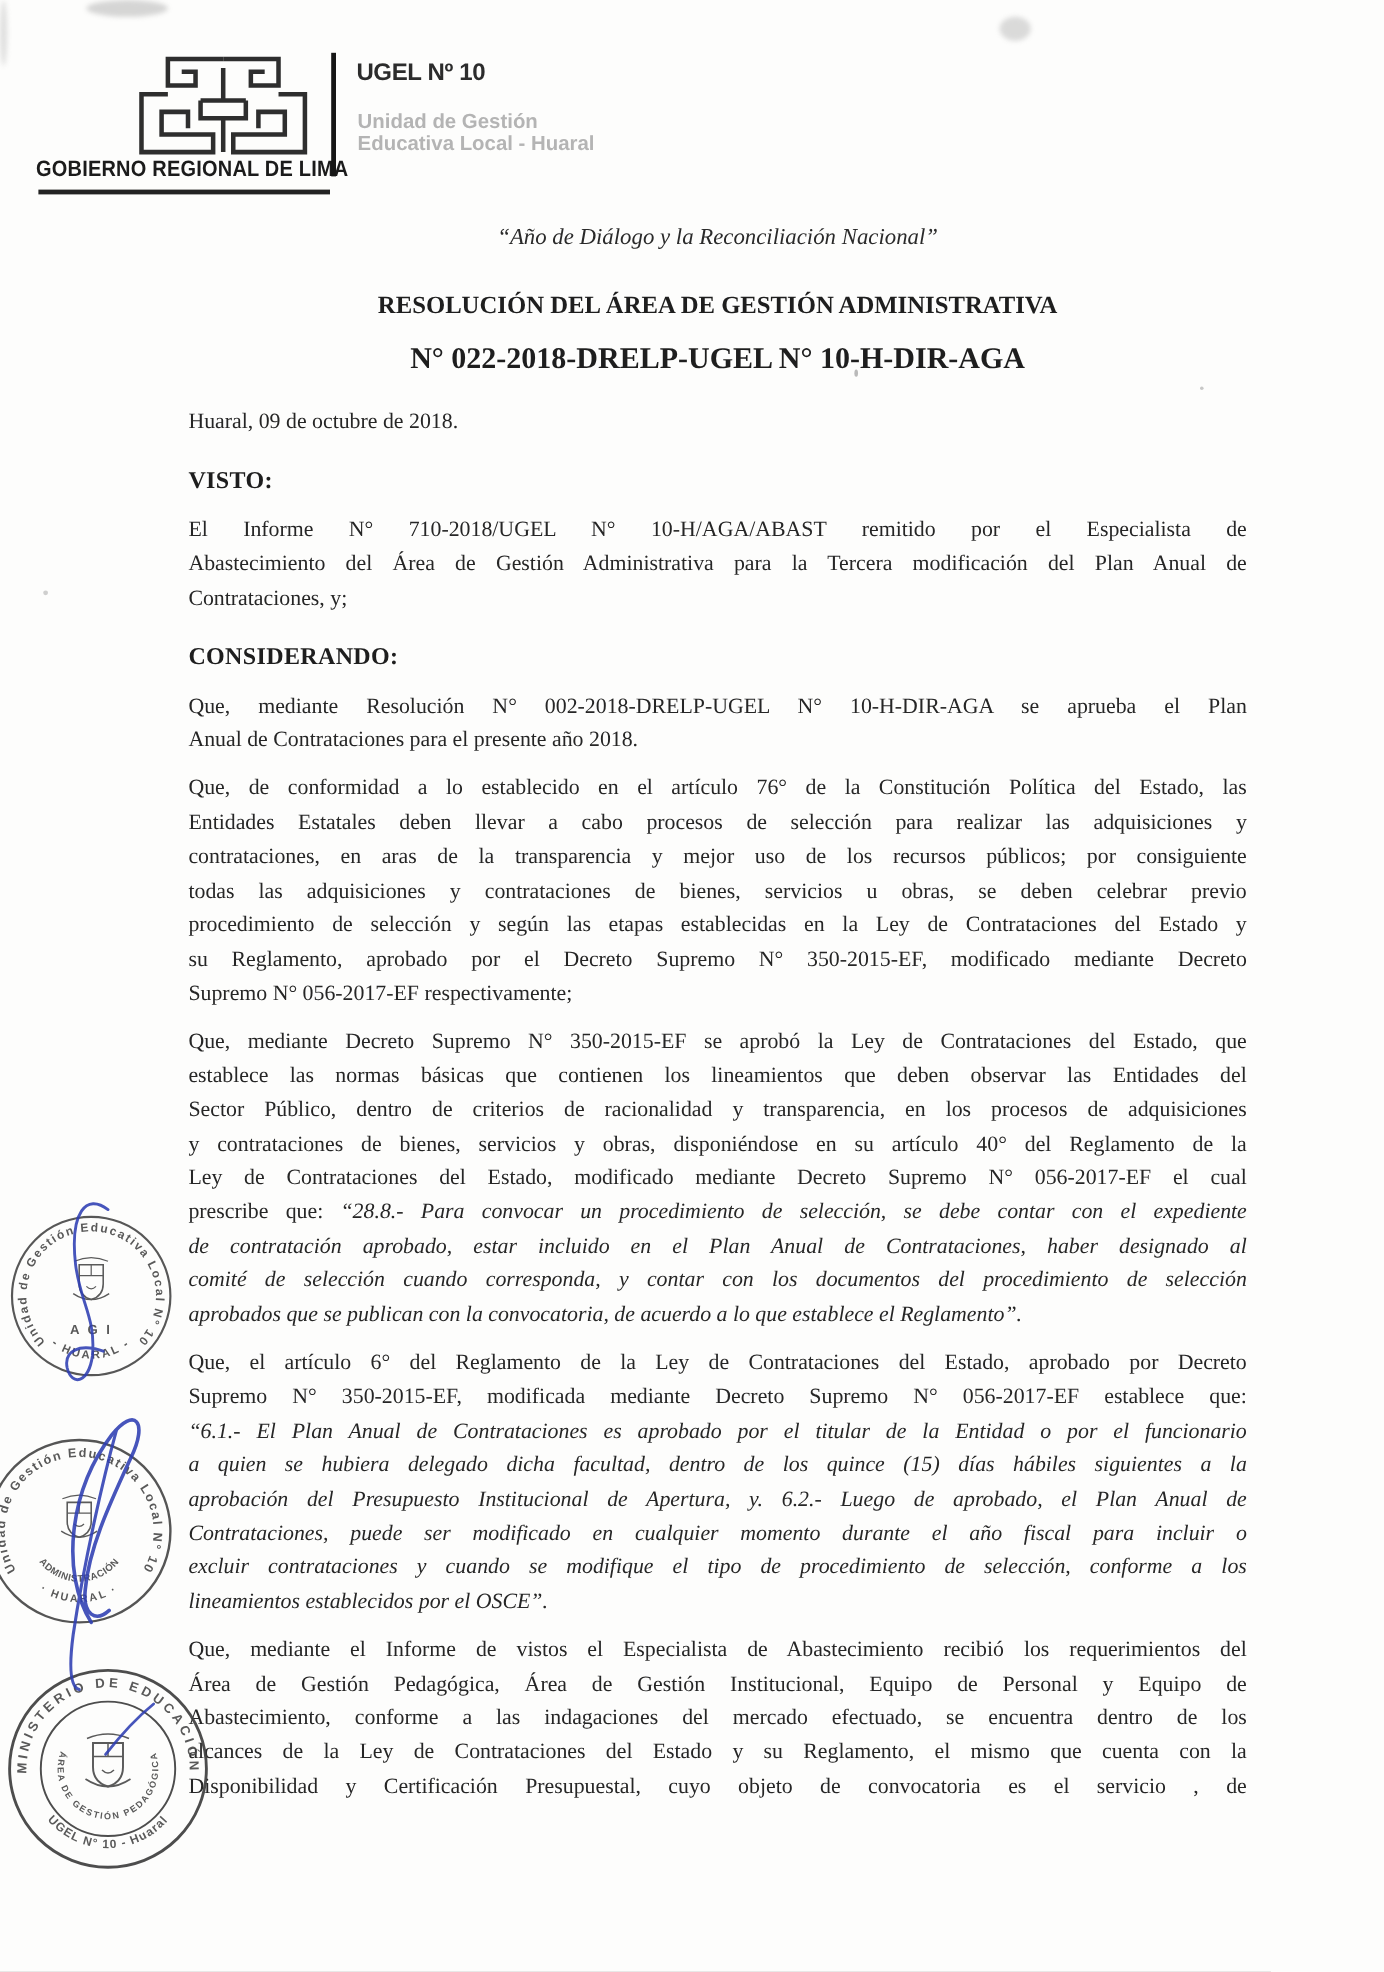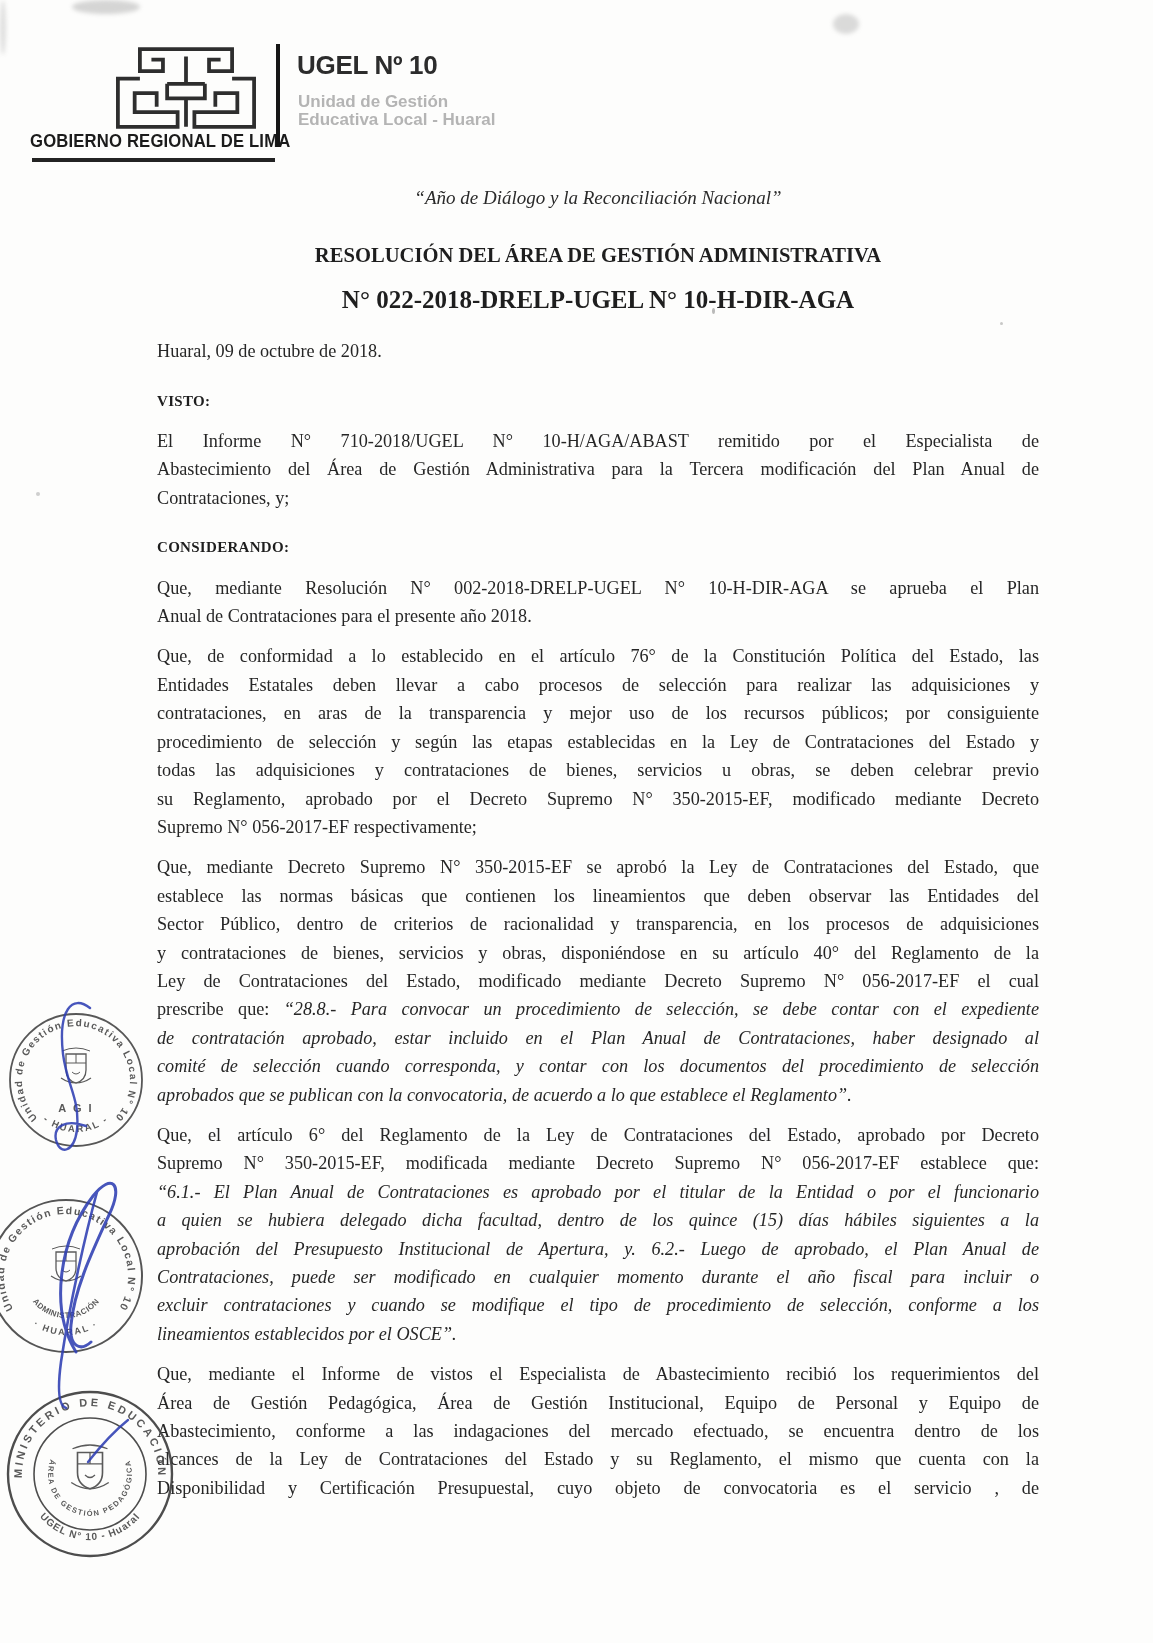--- a/index.html
+++ b/index.html
@@ -12,36 +12,36 @@
   .brand-logo{position:absolute;left:102px;top:44px;}
   .org-name{
     position:absolute;left:30px;top:130px;white-space:nowrap;
     font-family:"Liberation Sans",sans-serif;font-weight:700;font-size:18.5px;
     color:#1b1b1b;transform:scaleX(.9);transform-origin:left center;letter-spacing:.2px;
   }
   .org-underline{position:absolute;left:32px;top:158px;width:243px;height:4px;background:#232323;}
   .vbar{position:absolute;left:276px;top:44px;width:4px;height:103px;background:#161616;}
   .entity-name{
     position:absolute;left:297px;top:50px;
-    font-family:"Liberation Sans",sans-serif;font-weight:700;font-size:26px;
+    font-family:"Liberation Sans",sans-serif;font-weight:700;font-size:20px;
     color:#2c2c2c;letter-spacing:-.3px;
   }
   .entity-sub{
     position:absolute;left:298px;top:93px;
     font-family:"Liberation Sans",sans-serif;font-weight:700;font-size:17px;line-height:18px;
     color:#b4b4b4;
   }
   
   .content{position:absolute;left:157px;top:0;width:882px;padding-top:184px;font-size:18.2px;line-height:28.4px;}
   .center{text-align:center;}
   .motto{font-style:italic;font-size:19px;color:#2a2a2a;}
   .res-title{font-weight:700;font-size:20.6px;margin-top:29px;color:#1e1e1e;}
   .res-number{font-weight:700;font-size:25px;margin-top:16px;color:#1e1e1e;}
   .place-date{margin-top:23px;}
-  .sec-heading{font-weight:700;font-size:15px;margin-top:21px;letter-spacing:.3px;color:#1e1e1e;}
+  .sec-heading{font-weight:700;font-size:20px;margin-top:21px;letter-spacing:.3px;color:#1e1e1e;}
   .para{margin-top:12px;}
   .tline{text-align:justify;}
   .tline.j{text-align-last:justify;}
   .it{font-style:italic;}
   
   .stamp{position:absolute;opacity:.92;}
   .stamp text{font-family:"Liberation Sans",sans-serif;fill:#4c4c4c;font-weight:600;}
   .sig-overlay{position:absolute;left:0;top:980px;pointer-events:none;}
   
   .smudge{position:absolute;border-radius:50%;filter:blur(2px);background:#9a9a9a;}
@@ -97,22 +97,22 @@
 
     <div class="sec-heading">CONSIDERANDO:</div>
     <div class="para">
         <div class="tline j"><span>Que, mediante Resolución N° 002-2018-DRELP-UGEL N° 10-H-DIR-AGA se aprueba el Plan</span></div>
         <div class="tline"><span>Anual de Contrataciones para el presente año 2018.</span></div>
       </div>
     <div class="para">
         <div class="tline j"><span>Que, de conformidad a lo establecido en el artículo 76° de la Constitución Política del Estado, las</span></div>
         <div class="tline j"><span>Entidades Estatales deben llevar a cabo procesos de selección para realizar las adquisiciones y</span></div>
         <div class="tline j"><span>contrataciones, en aras de la transparencia y mejor uso de los recursos públicos; por consiguiente</span></div>
+        <div class="tline j"><span>todas las adquisiciones y contrataciones de bienes, servicios u obras, se deben celebrar previo</span></div>
         <div class="tline j"><span>procedimiento de selección y según las etapas establecidas en la Ley de Contrataciones del Estado y</span></div>
-        <div class="tline j"><span>todas las adquisiciones y contrataciones de bienes, servicios u obras, se deben celebrar previo</span></div>
         <div class="tline j"><span>su Reglamento, aprobado por el Decreto Supremo N° 350-2015-EF, modificado mediante Decreto</span></div>
         <div class="tline"><span>Supremo N° 056-2017-EF respectivamente;</span></div>
       </div>
     <div class="para">
         <div class="tline j"><span>Que, mediante Decreto Supremo N° 350-2015-EF se aprobó la Ley de Contrataciones del Estado, que</span></div>
         <div class="tline j"><span>establece las normas básicas que contienen los lineamientos que deben observar las Entidades del</span></div>
         <div class="tline j"><span>Sector Público, dentro de criterios de racionalidad y transparencia, en los procesos de adquisiciones</span></div>
         <div class="tline j"><span>y contrataciones de bienes, servicios y obras, disponiéndose en su artículo 40° del Reglamento de la</span></div>
         <div class="tline j"><span>Ley de Contrataciones del Estado, modificado mediante Decreto Supremo N° 056-2017-EF el cual</span></div>
         <div class="tline j"><span>prescribe que: </span><span class="it">“28.8.- Para convocar un procedimiento de selección, se debe contar con el expediente</span></div>

